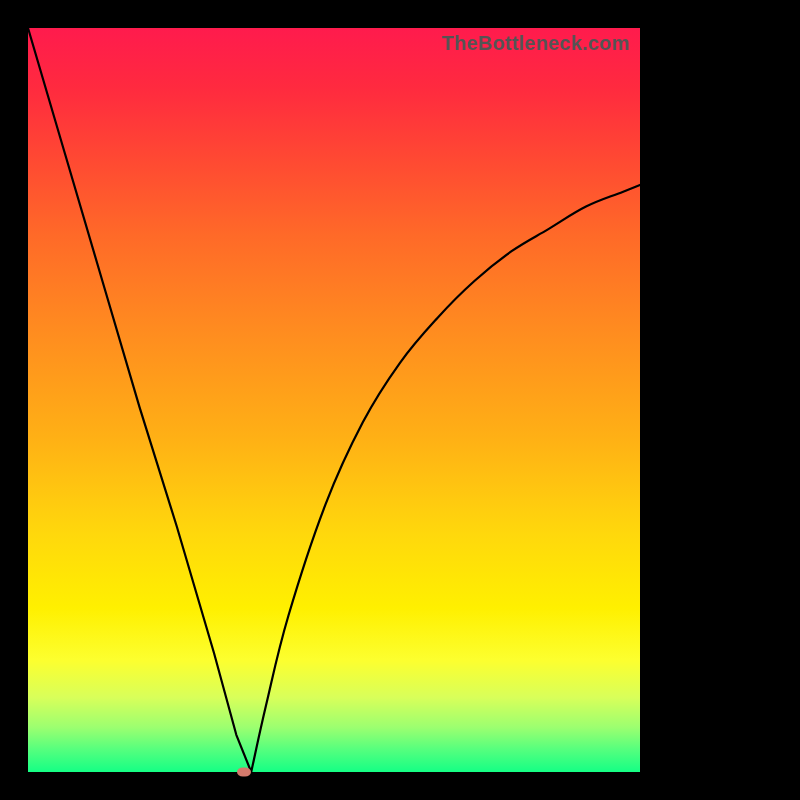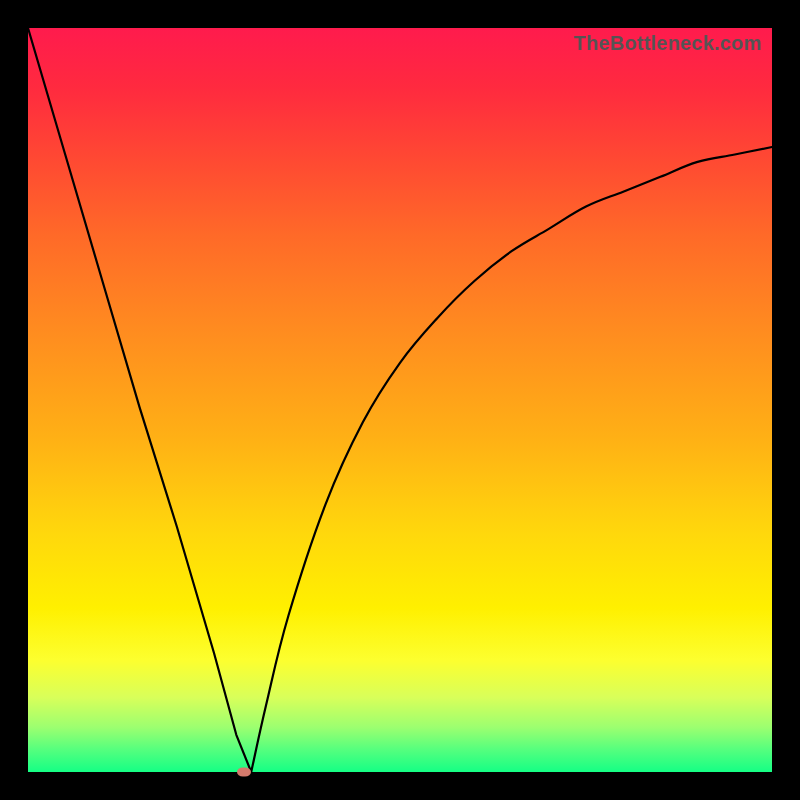--- a/index.html
+++ b/index.html
@@ -14,21 +14,21 @@
   .frame {
     position: relative;
     width: 800px;
     height: 800px;
     background: #000;
   }
   .plot {
     position: absolute;
     left: 28px;
     top: 28px;
-    width: 744px;
+    width: 612px;
     height: 744px;
     background: linear-gradient(to bottom,
       #ff1b4d 0%,
       #ff2a3f 8%,
       #ff4a32 18%,
       #ff6a28 28%,
       #ff8a20 40%,
       #ffb015 55%,
       #ffd80c 68%,
       #fff000 78%,

